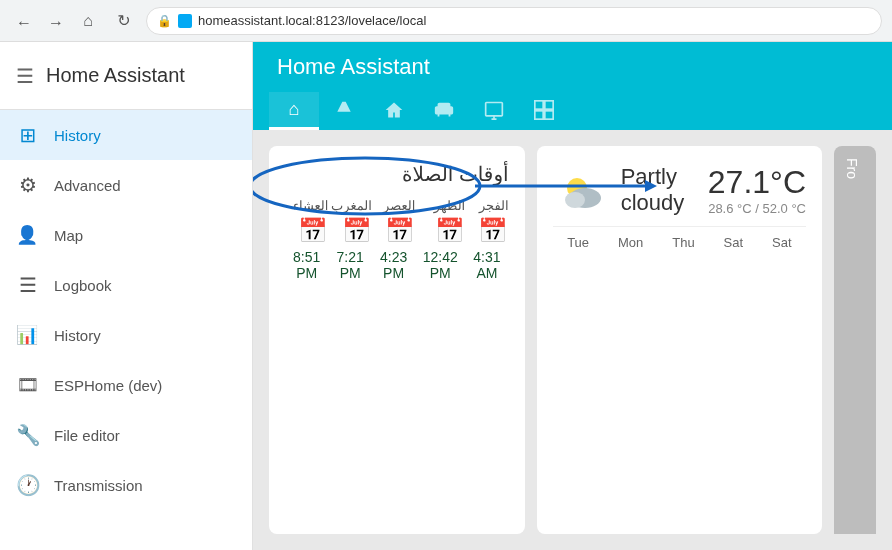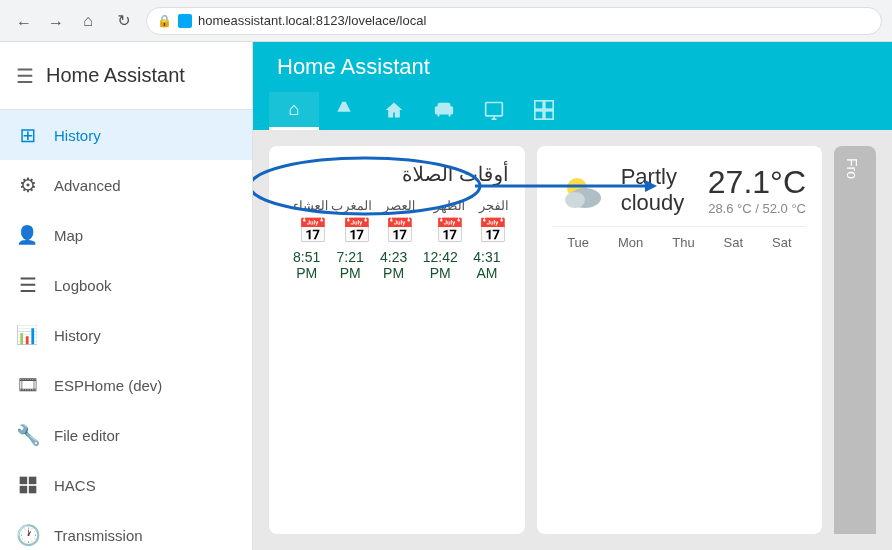--- a/index.html
+++ b/index.html
@@ -284,31 +284,20 @@
       </div>
       <div class="sidebar-item">
         <span class="icon" style="font-size:18px;">🎞</span>
         <span>ESPHome (dev)</span>
       </div>
       <div class="sidebar-item">
         <span class="icon">🔧</span>
         <span>File editor</span>
       </div>
       <div class="sidebar-item">
-        <span class="icon" style="font-size:18px; display:flex; align-items:center; justify-content:center;">
-          <svg width="20" height="20" viewBox="0 0 24 24" fill="currentColor">
-              <rect x="2" y="2" width="9" height="9"></rect>
-              <rect x="13" y="2" width="9" height="9"></rect>
-              <rect x="2" y="13" width="9" height="9"></rect>
-              <rect x="13" y="13" width="9" height="9"></rect>
-            </svg>
-        </span>
-        <span>HACS</span>
-      </div>
-      <div class="sidebar-item">
         <span class="icon">🕐</span>
         <span>Transmission</span>
       </div>
     </nav>
   </div>
 
   <div class="main-content">
 
     <div class="top-bar">
       <span class="top-bar-title">Home Assistant</span>

